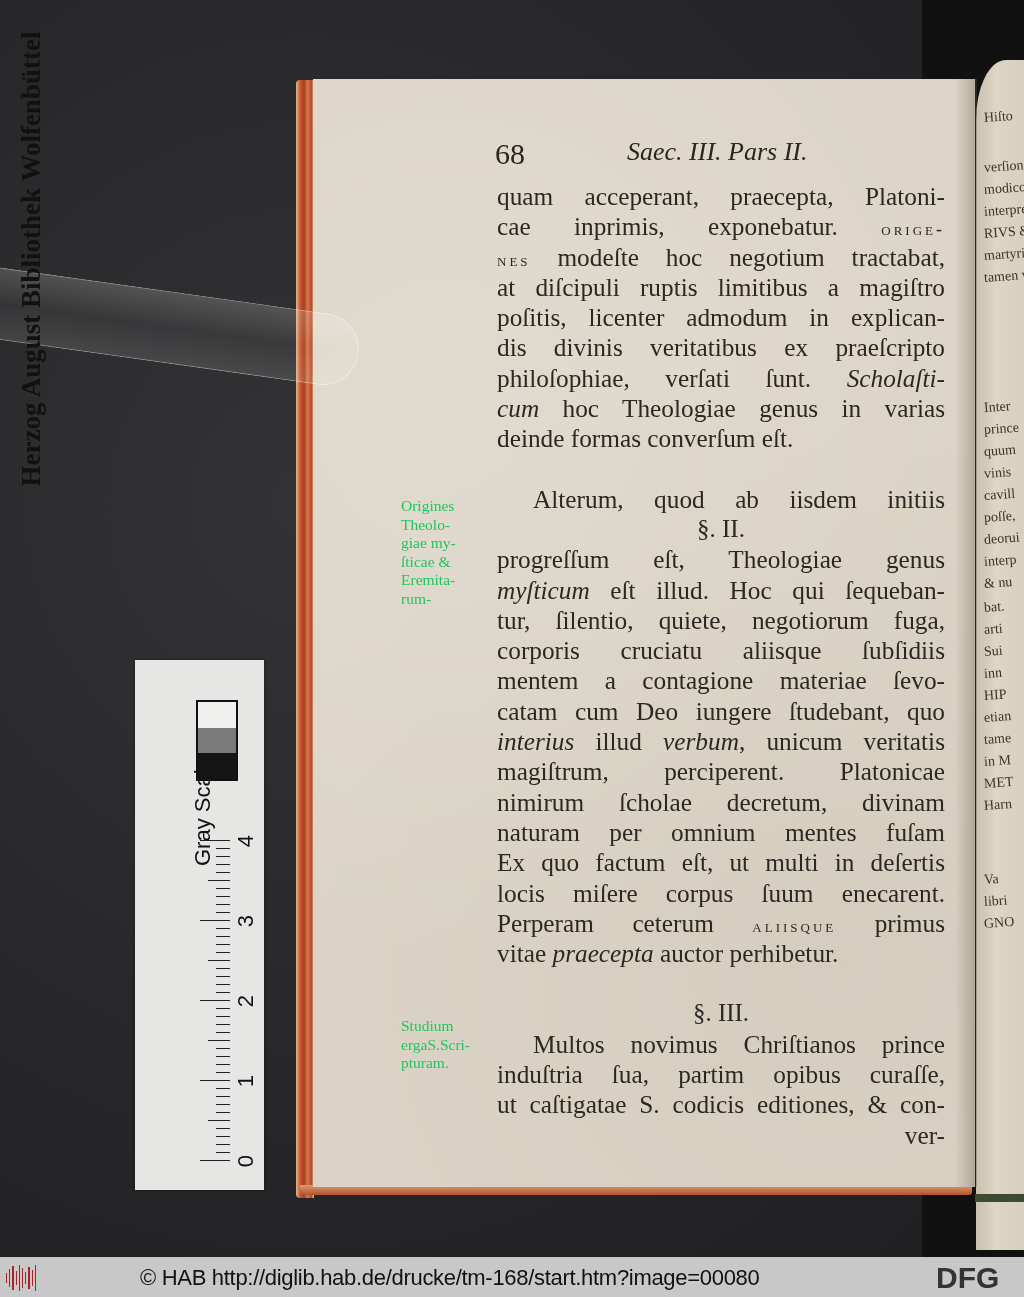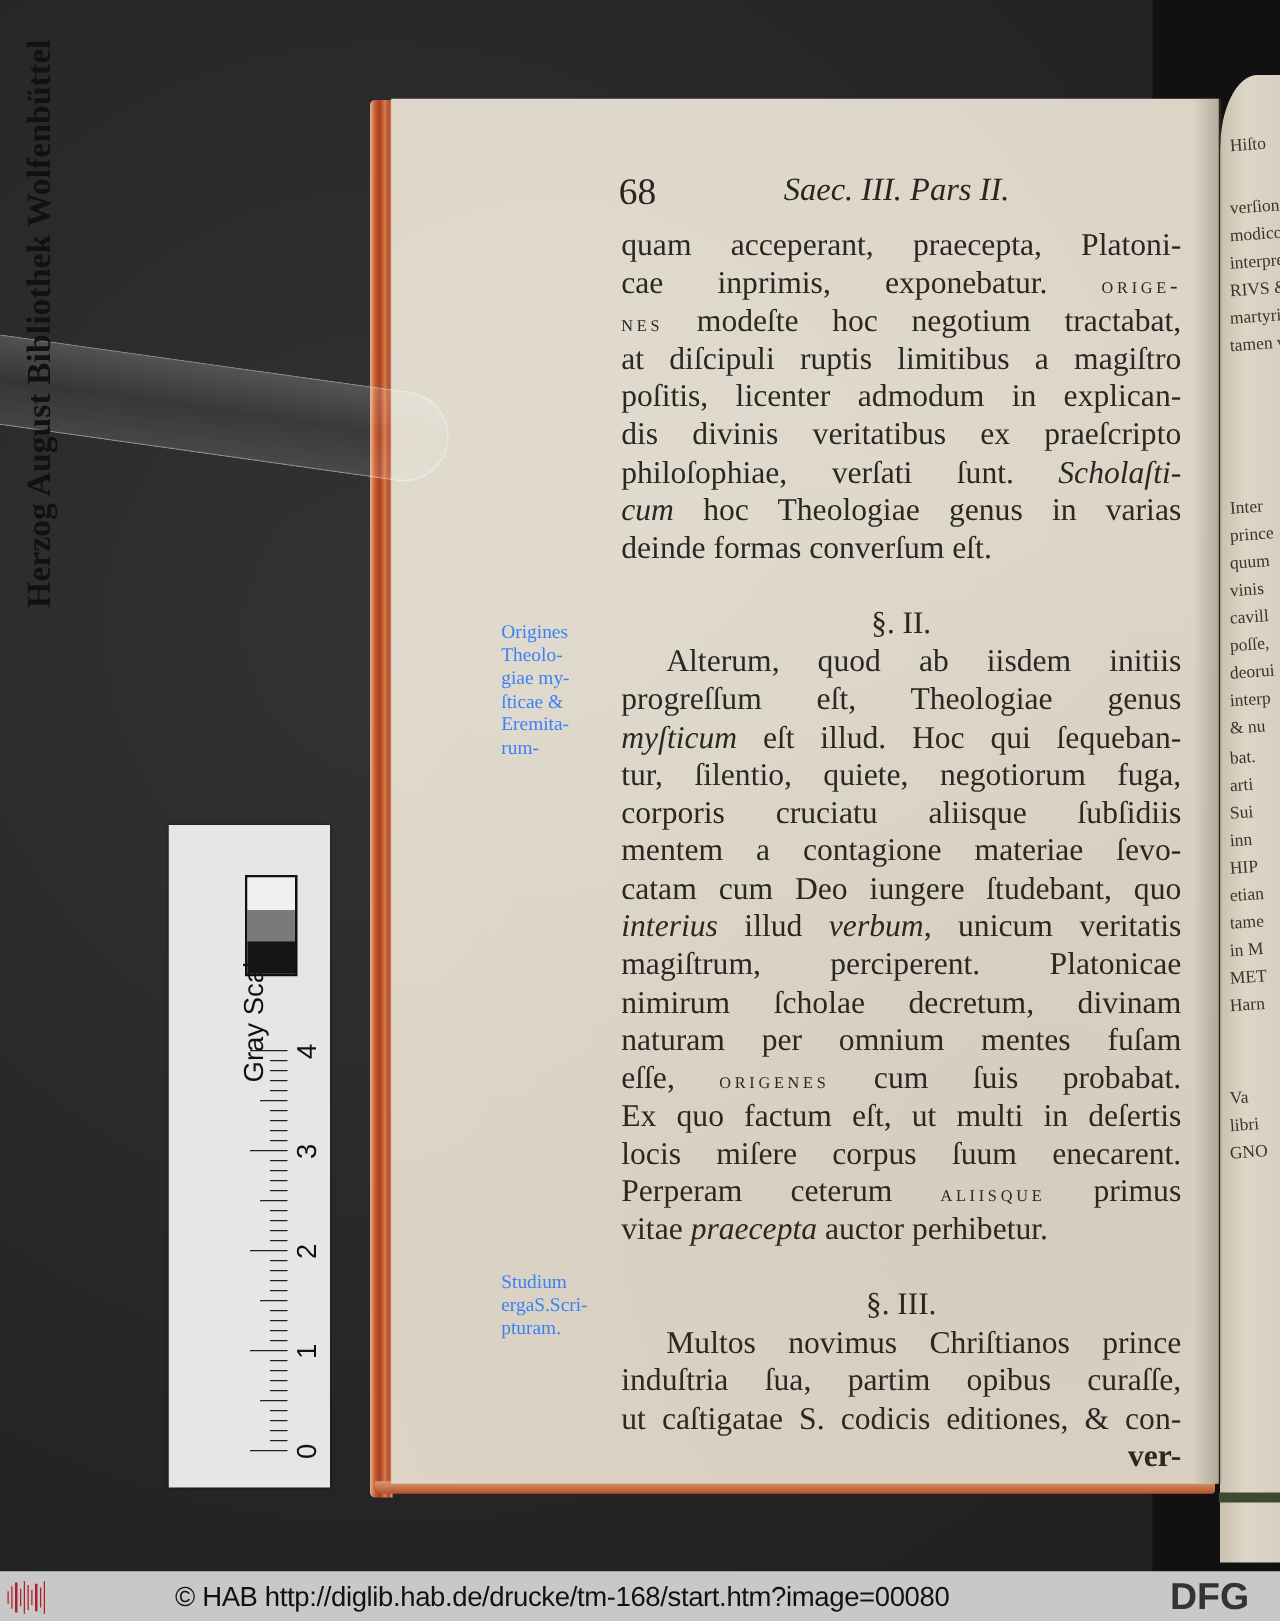--- a/index.html
+++ b/index.html
@@ -25,27 +25,27 @@
   .next-page .np-line { position:absolute; left:8px; font-size:14px; color:#3a342a; white-space:nowrap; transform:rotate(-4deg); transform-origin:left center; font-family:"Liberation Serif", serif; }
   .green-edge { position:absolute; left:975px; top:1194px; width:49px; height:8px; background:#3c4a30; }
 
   .header { position:absolute; left:495px; top:137px; width:460px; height:36px; }
   .page-number { position:absolute; left:0; top:0; font-size:30px; color:#2a2520; }
   .running-head { position:absolute; left:132px; top:0; font-size:26px; font-style:italic; color:#2a2520; }
 
   .text-block { position:absolute; left:497px; top:181px; width:448px; }
   .line { font-size:25.3px; line-height:30.3px; height:30.3px; color:#2c2722; white-space:nowrap; text-align:justify; text-align-last:justify; }
   .line.last { text-align-last:left; }
-  .line.right { text-align:right; text-align-last:right;font-weight:bold; }
+  .line.right { text-align:right; text-align-last:right; }
   .sc { font-variant:small-caps; letter-spacing:3px; font-size:18px; }
   .it { font-style:italic; }
   .section-head { text-align:center; text-align-last:center; font-size:25px; }
   .indent { padding-left:36px; }
 
-  .marginal { position:absolute; left:401px; width:90px; font-size:15.5px; line-height:18.5px; color:#3b82f6; }
+  .marginal { position:absolute; left:401px; width:90px; font-size:15.5px; line-height:18.5px; color:#22c55e; }
 
   
   .ruler-card { position:absolute; left:135px; top:660px; width:129px; height:530px; background:#e6e6e4; box-shadow:0 0 3px rgba(0,0,0,0.5); }
   .ruler-title { position:absolute; left:0; top:0; width:530px; height:46px; transform-origin:0 0; transform:translate(8px,524px) rotate(-90deg);
     font-size:27px; font-weight:bold; color:#111; line-height:46px; text-align:center; font-family:"Liberation Serif", serif; white-space:nowrap; }
   .gray-label { position:absolute; left:0; top:0; width:130px; height:30px; transform-origin:0 0; transform:translate(190px,866px) rotate(-90deg); }
   .swatches { position:absolute; left:196px; top:700px; width:38px; height:77px; border:2px solid #111; }
   .sw { height:33.3%; }
   .tick { position:absolute; left:0; height:1px; background:#222; }
   .rnum { position:absolute; left:240px; font-size:22px; color:#111; font-family:"Liberation Sans", sans-serif; transform:rotate(-90deg); }
@@ -116,33 +116,32 @@
     <div class="line">quam acceperant, praecepta, Platoni-</div>
     <div class="line">cae inprimis, exponebatur. <span class="sc">orige-</span></div>
     <div class="line"><span class="sc">nes</span> modeſte hoc negotium tractabat,</div>
     <div class="line">at diſcipuli ruptis limitibus a magiſtro</div>
     <div class="line">poſitis, licenter admodum in explican-</div>
     <div class="line">dis divinis veritatibus ex praeſcripto</div>
     <div class="line">philoſophiae, verſati ſunt. <span class="it">Scholaſti-</span></div>
     <div class="line"><span class="it">cum</span> hoc Theologiae genus in varias</div>
     <div class="line last">deinde formas converſum eſt.</div>
     <div style="height: 30px;"></div>
+    <div class="line indent">Alterum, quod ab iisdem initiis</div>
     <div class="line section-head">§. II.</div>
-    <div class="line indent">Alterum, quod ab iisdem initiis</div>
     <div class="line">progreſſum eſt, Theologiae genus</div>
     <div class="line"><span class="it">myſticum</span> eſt illud. Hoc qui ſequeban-</div>
     <div class="line">tur, ſilentio, quiete, negotiorum fuga,</div>
     <div class="line">corporis cruciatu aliisque ſubſidiis</div>
     <div class="line">mentem a contagione materiae ſevo-</div>
     <div class="line">catam cum Deo iungere ſtudebant, quo</div>
     <div class="line"><span class="it">interius</span> illud <span class="it">verbum</span>, unicum veritatis</div>
     <div class="line">magiſtrum, perciperent. Platonicae</div>
     <div class="line">nimirum ſcholae decretum, divinam</div>
     <div class="line">naturam per omnium mentes fuſam</div>
-    <div class="line">eſſe, <span class="sc">origenes</span> cum ſuis probabat.</div>
     <div class="line">Ex quo factum eſt, ut multi in deſertis</div>
     <div class="line">locis miſere corpus ſuum enecarent.</div>
     <div class="line">Perperam ceterum <span class="sc">aliisque</span> primus</div>
     <div class="line last">vitae <span class="it">praecepta</span> auctor perhibetur.</div>
     <div style="height: 30px;"></div>
     <div class="line section-head">§. III.</div>
     <div class="line indent">Multos novimus Chriſtianos prince</div>
     <div class="line">induſtria ſua, partim opibus curaſſe,</div>
     <div class="line">ut caſtigatae S. codicis editiones, &amp; con-</div>
     <div class="line right">ver-</div>

